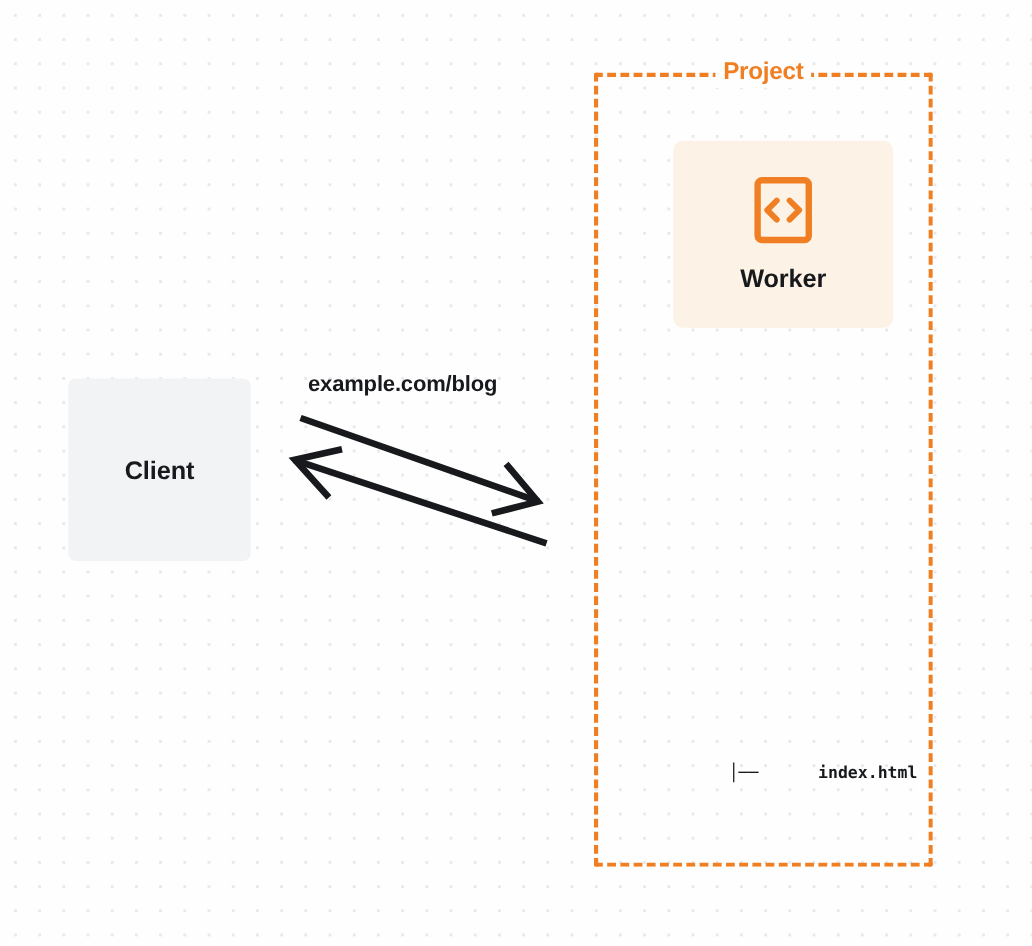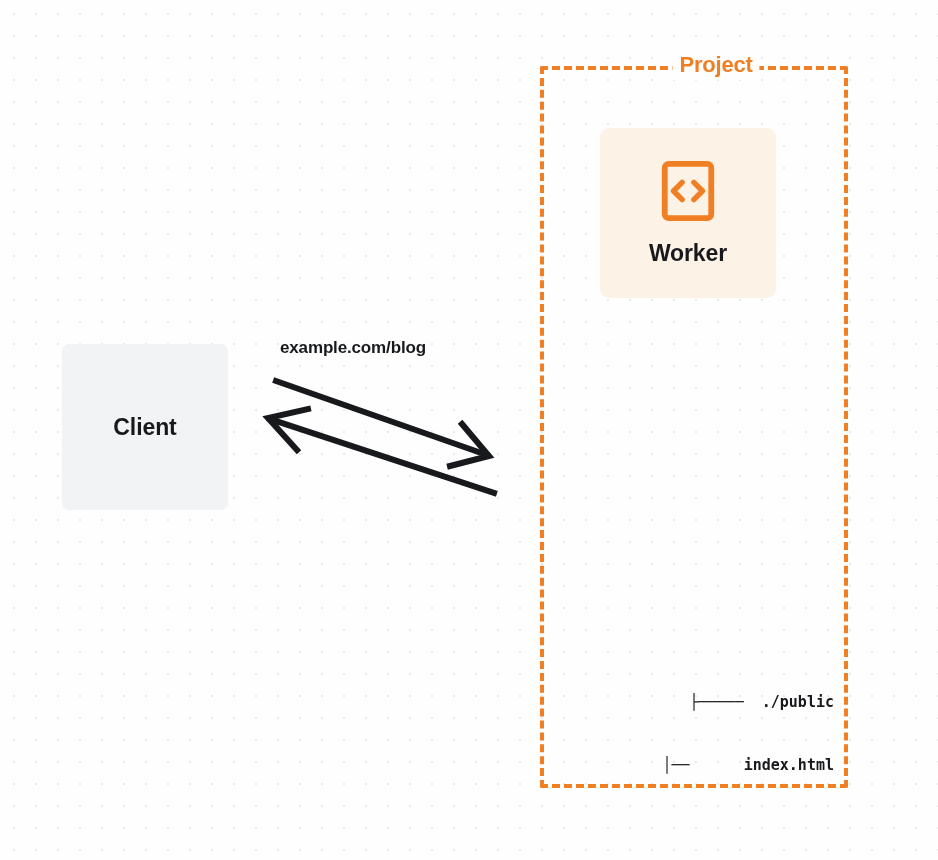--- a/index.html
+++ b/index.html
@@ -53,21 +53,21 @@
     width: 938px;
     height: 860px;
     pointer-events: none;
   }
 
   
   #request-label {
     position: absolute;
     left: 280px;
     top: 338px;
-    font-size: 17px;
+    font-size: 20px;
     font-weight: bold;
     color: #17191c;
     letter-spacing: -0.15px;
     white-space: nowrap;
   }
 
   
   #project-group {
     position: absolute;
     left: 540px;
@@ -91,37 +91,36 @@
     top: -16px;
     transform: translateX(-50%);
     padding: 0 7px;
     background-color: #fefefe;
     font-size: 22px;
     font-weight: bold;
     color: #ef7f22;
     letter-spacing: -0.2px;
     white-space: nowrap;
     line-height: 30px;
-    margin-left: 22px;
   }
 
   
   .service-card {
     position: absolute;
     background-color: #fdf2e6;
     border-radius: 9px;
     display: flex;
     flex-direction: column;
     align-items: center;
     justify-content: center;
   }
   #worker-card {
-    left: 60px;
+    left: 72px;
     top: 62px;
-    width: 176px;
+    width: 200px;
     height: 170px;
   }
   #assets-card {
     left: 69px;
     top: 415px;
     width: 168px;
     height: 170px;
   }
   .service-icon {
     width: 58px;
@@ -186,19 +185,18 @@
       <svg class="service-icon" viewBox="0 0 58 64" xmlns="http://www.w3.org/2000/svg" fill="none">
         <rect x="5" y="4" width="48" height="56" rx="4" stroke="#ef7f22" stroke-width="6"></rect>
         <path d="M23 23 L14 32 L23 41" stroke="#ef7f22" stroke-width="5.5" stroke-linecap="round" stroke-linejoin="round"></path>
         <path d="M35 23 L44 32 L35 41" stroke="#ef7f22" stroke-width="5.5" stroke-linecap="round" stroke-linejoin="round"></path>
       </svg>
       <span class="service-label">Worker</span>
     </div>
 
 
     <div id="file-tree">
-      <span class="tree-row">├─────  ./public</span>
       <span class="tree-row">│──      index.html</span>
       
     </div>
   </div>
 
 </div>
 
 </body></html>

